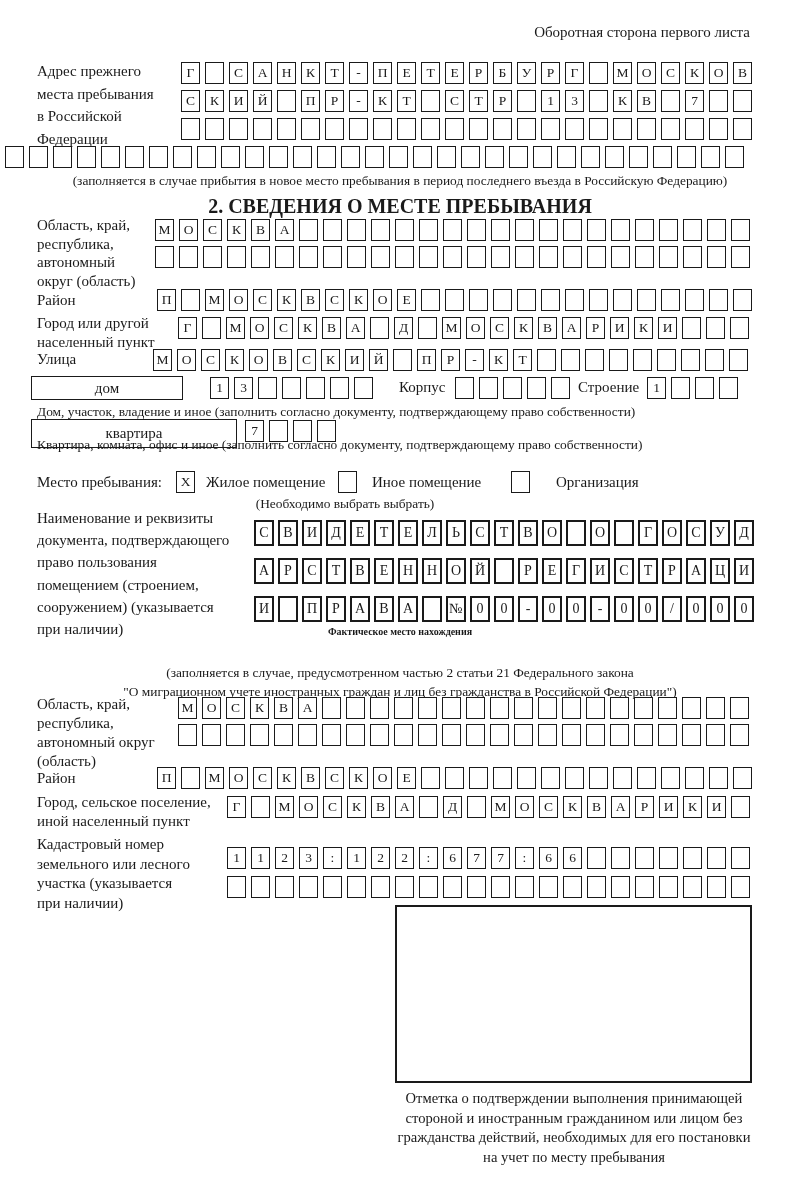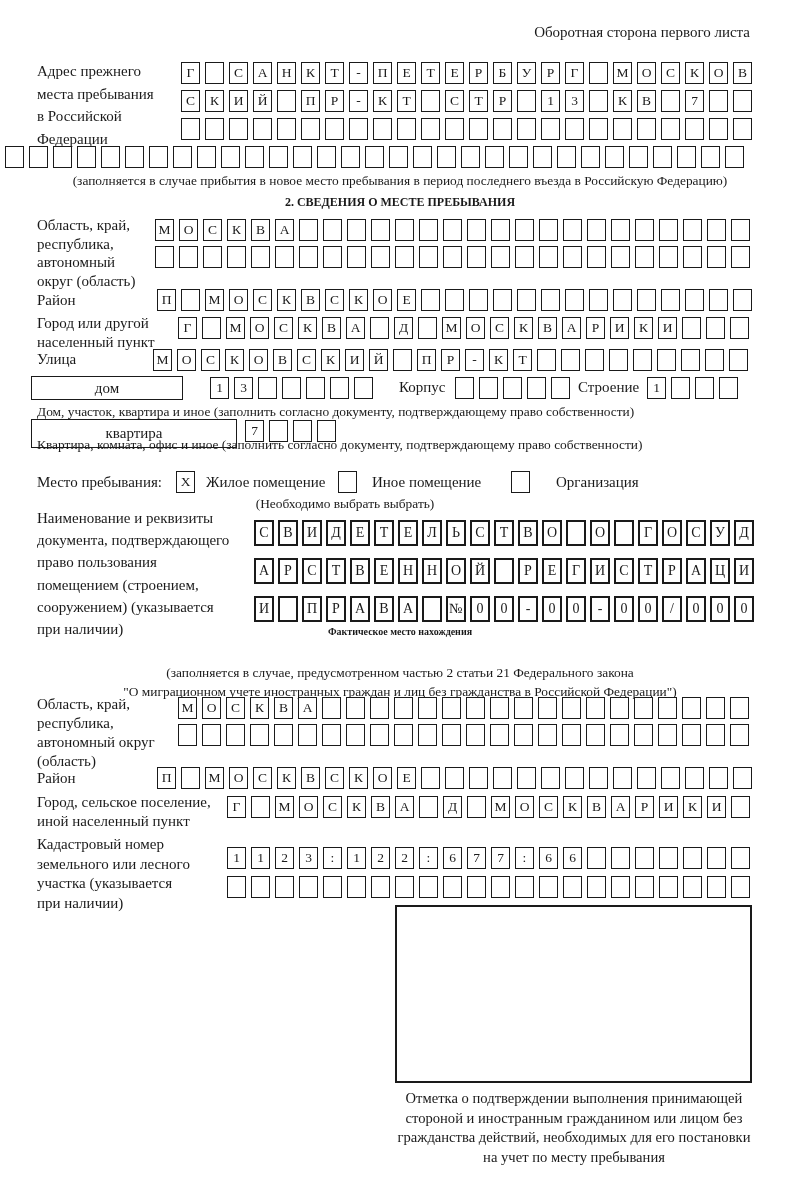--- a/index.html
+++ b/index.html
@@ -140,21 +140,21 @@
       <span class="cell"></span>
       <span class="cell"></span>
       <span class="cell"></span>
       <span class="cell"></span>
       <span class="cell"></span>
       <span class="cell"></span>
       <span class="cell"></span>
     </div>
   <div class="t center small" style="top:173px">(заполняется в случае прибытия в новое место пребывания в период последнего въезда в Российскую Федерацию)</div>
 
-  <div class="t center bold" style="top:195px;font-size:12px">2. СВЕДЕНИЯ О МЕСТЕ ПРЕБЫВАНИЯ</div>
+  <div class="t center bold" style="top:195px;font-size:20px">2. СВЕДЕНИЯ О МЕСТЕ ПРЕБЫВАНИЯ</div>
 
   <div class="t lines" style="left:37px;top:216px;line-height:18.6px">
       <div>Область, край,</div>
       <div>республика,</div>
       <div>автономный</div>
       <div>округ (область)</div>
     </div>
   <div class="cellrow" style="left:155px;top:219px">
       <span class="cell">М</span>
       <span class="cell">О</span>
@@ -317,21 +317,21 @@
       <span class="cell"></span>
       <span class="cell"></span>
     </div>
   <div class="t" style="left:578px;top:379px">Строение</div>
   <div class="cellrow" style="left:647px;top:377px">
       <span class="cell">1</span>
       <span class="cell"></span>
       <span class="cell"></span>
       <span class="cell"></span>
     </div>
-  <div class="t small" style="left:37px;top:404px">Дом, участок, квартира и иное (заполнить согласно документу, подтверждающему право собственности)</div>
+  <div class="t small" style="left:37px;top:404px">Дом, участок, владение и иное (заполнить согласно документу, подтверждающему право собственности)</div>
 
   <div class="widebox" style="left:31px;top:419px;width:206px;height:29px">квартира</div>
   <div class="cellrow tall" style="left:245px;top:420px">
       <span class="cell">7</span>
       <span class="cell"></span>
       <span class="cell"></span>
       <span class="cell"></span>
     </div>
   <div class="t small" style="left:37px;top:437px">Квартира, комната, офис и иное (заполнить согласно документу, подтверждающему право собственности)</div>
 

